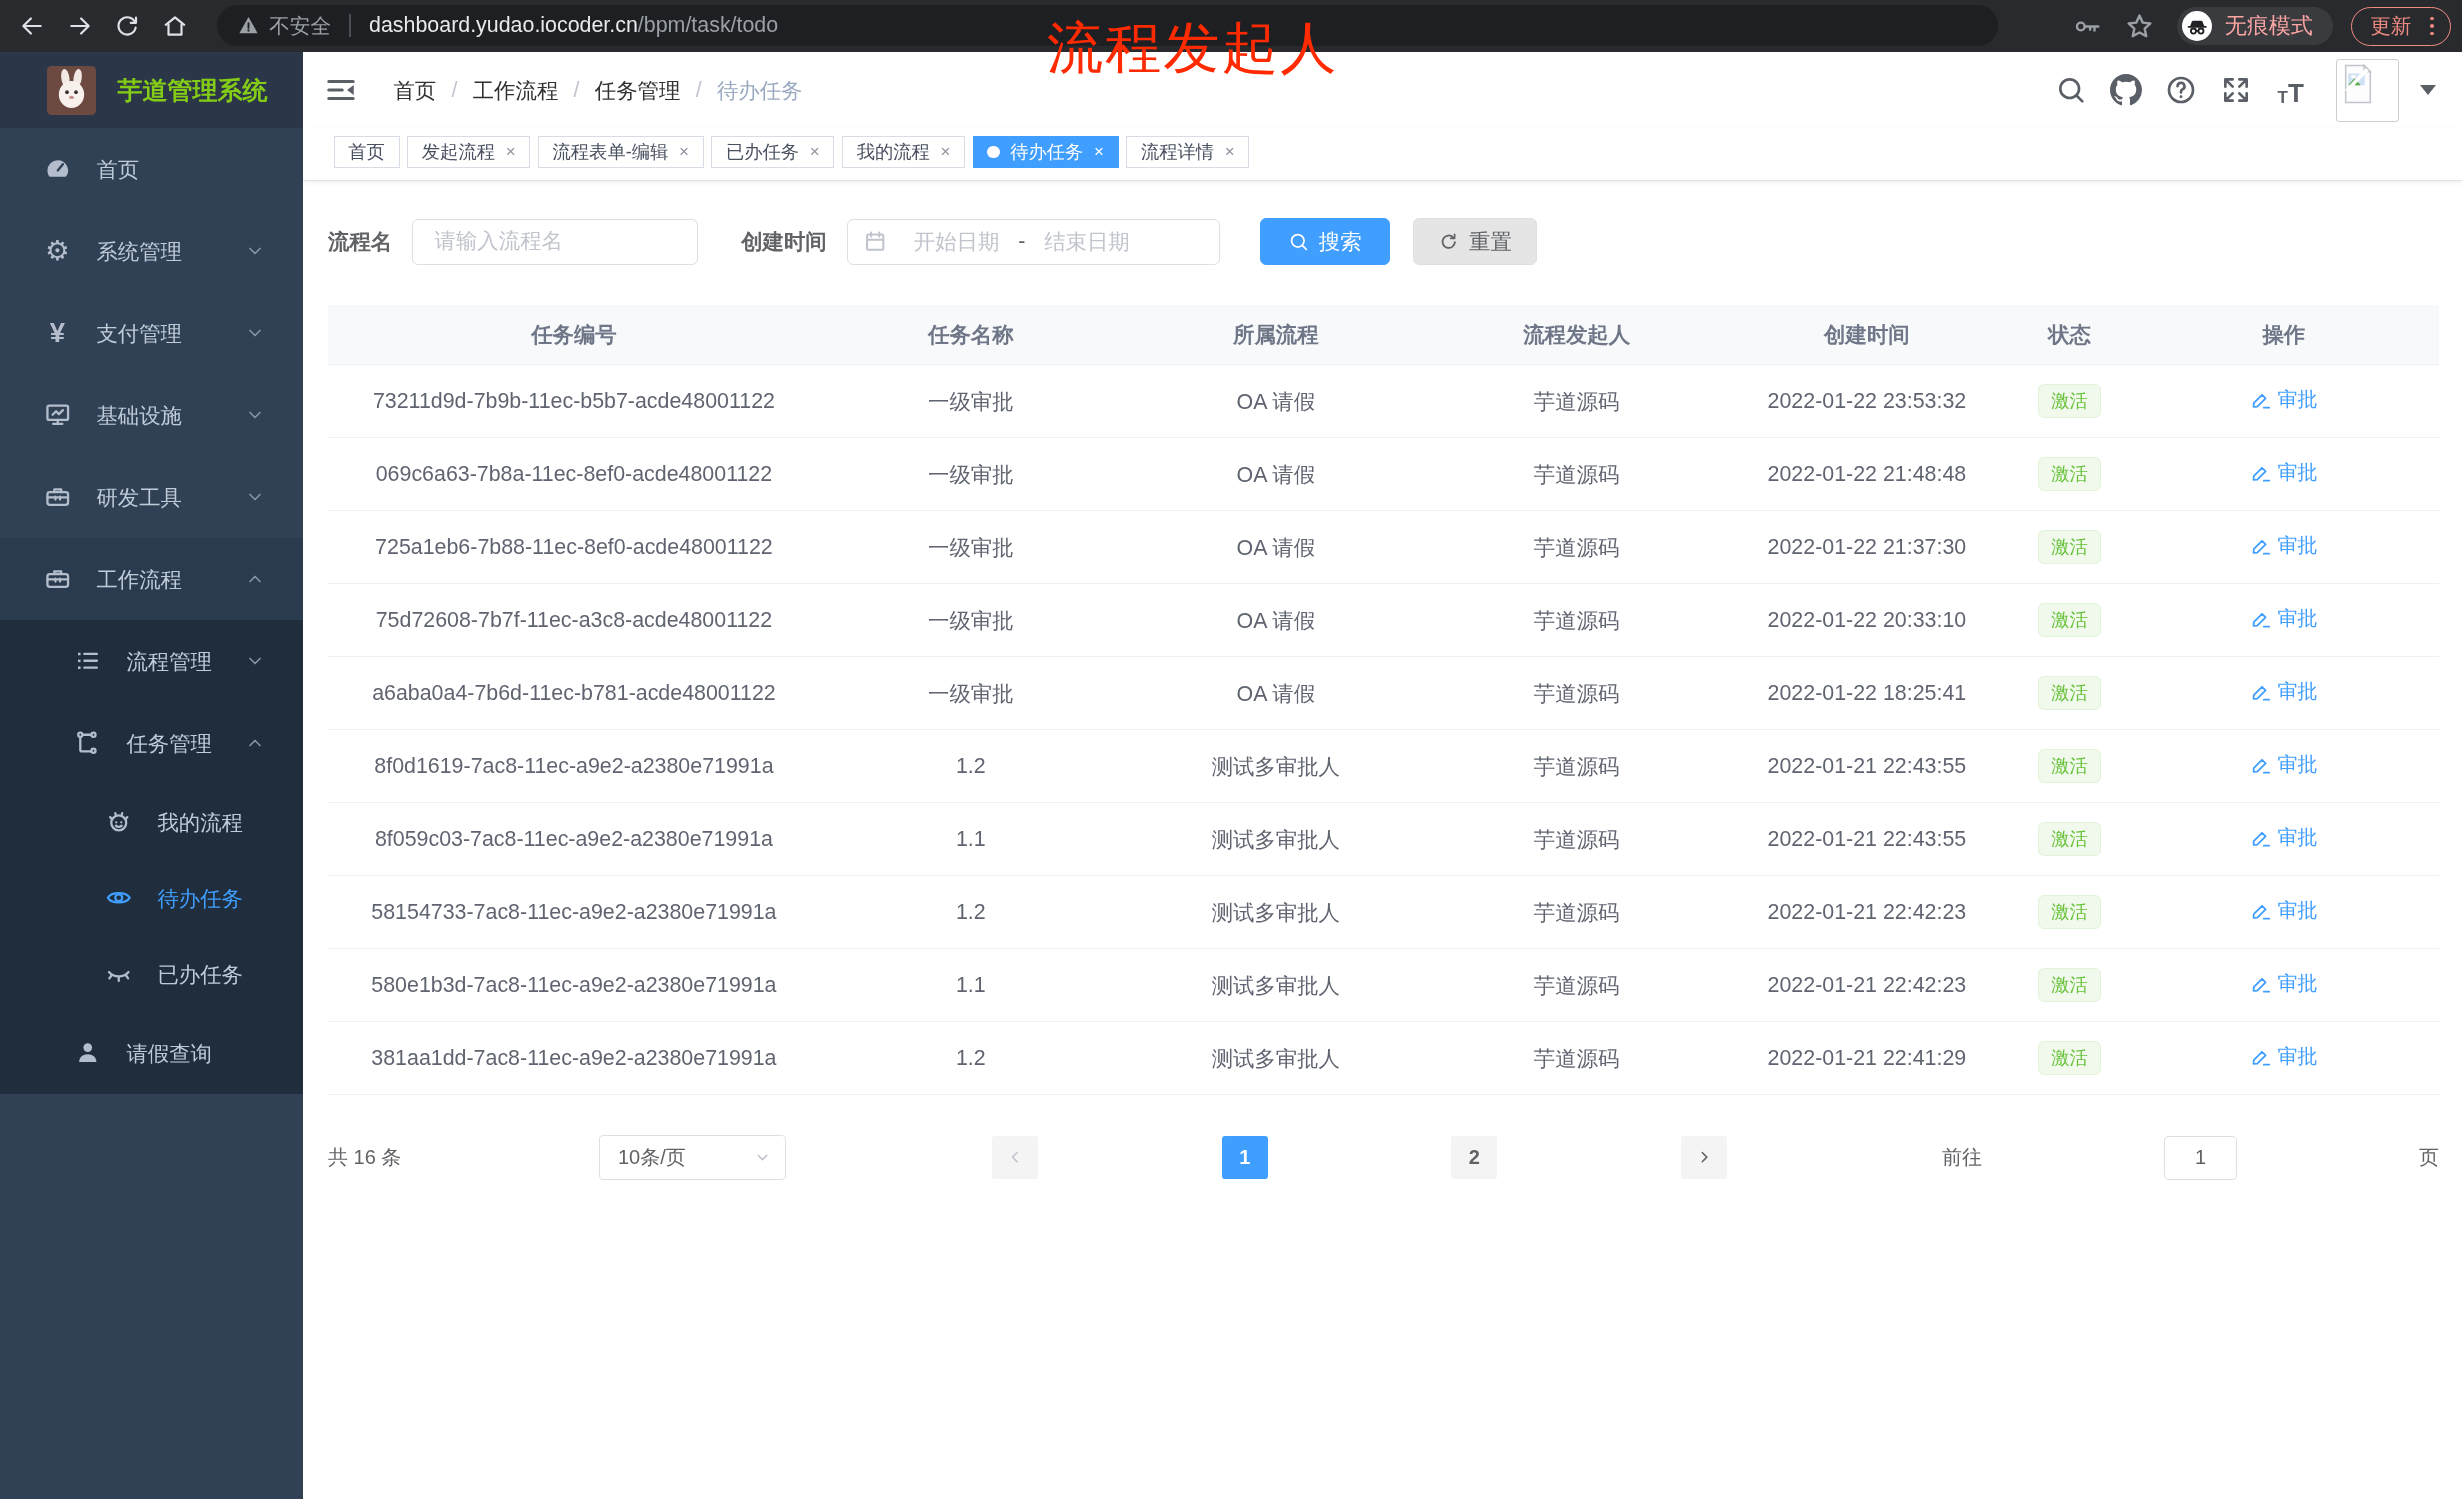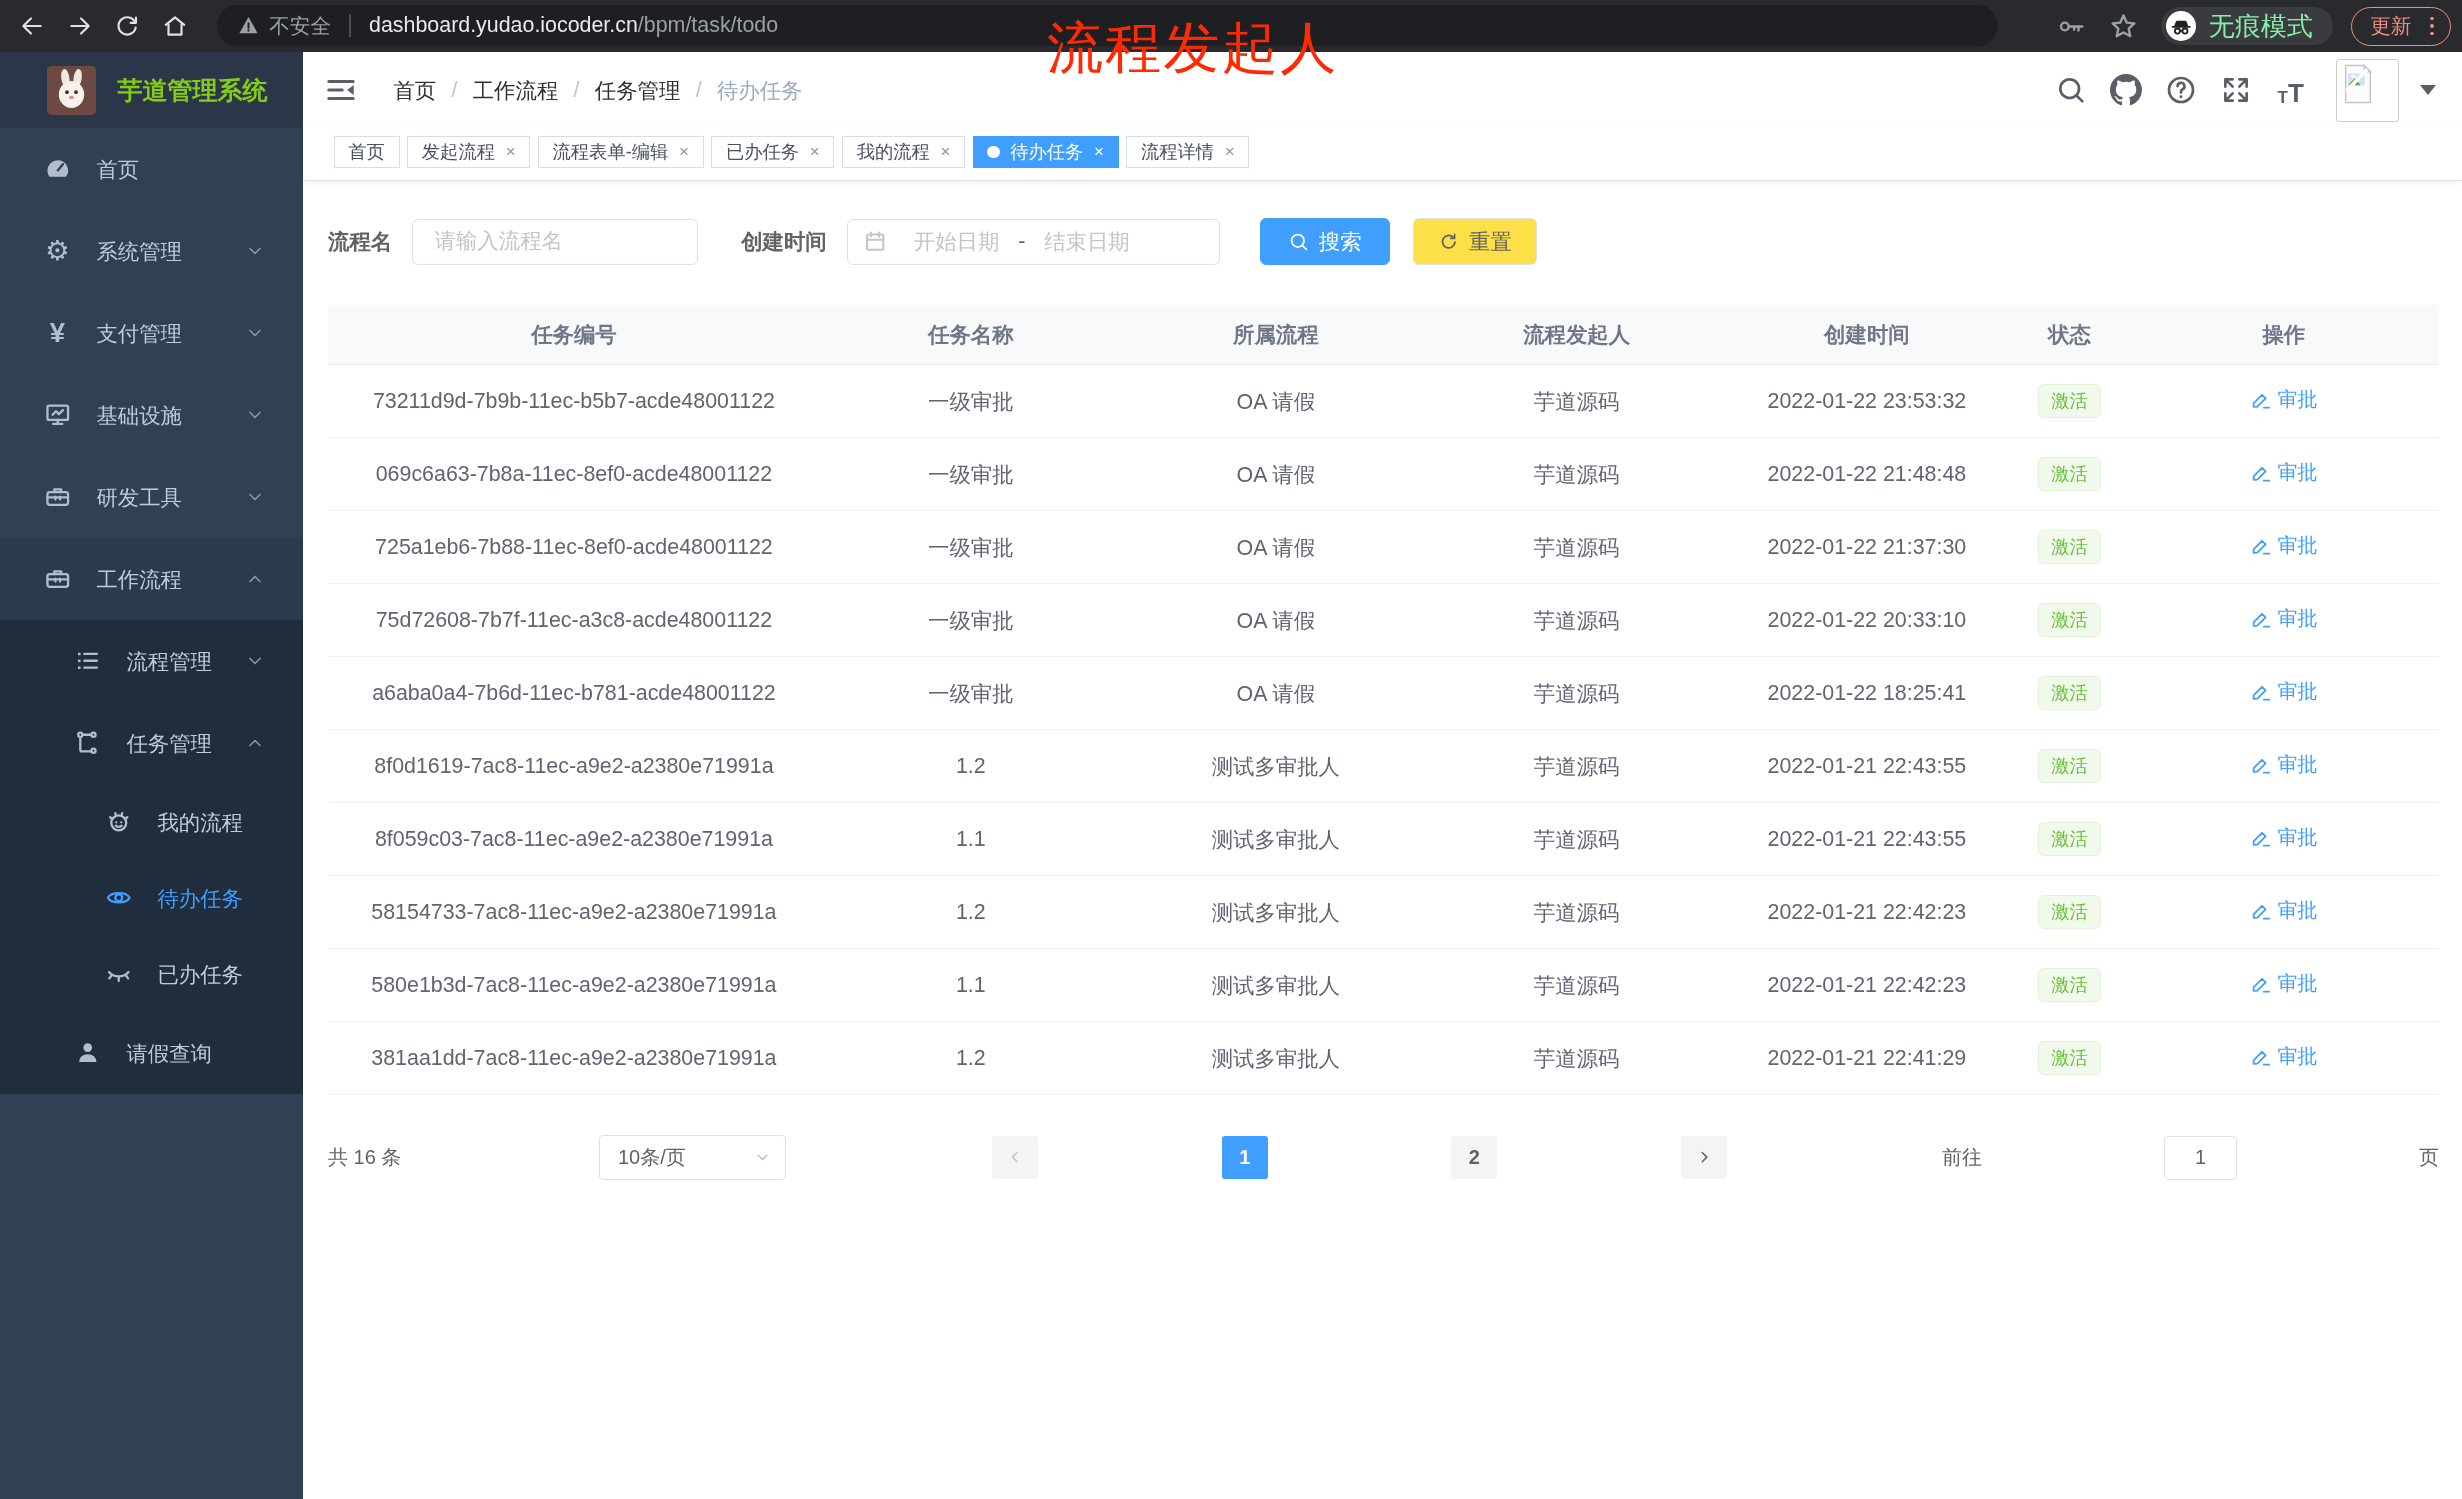--- a/index.html
+++ b/index.html
@@ -19,21 +19,21 @@
   .addr .warn{width:23px;height:23px;margin-left:20px;flex:none;}
   .addr .sec{color:#9aa0a6;font-size:20.6px;margin-left:9.2px;}
   .addr .addr-div{width:1.5px;height:23px;background:#4a4d51;margin:0 18.3px;}
   .addr .host{font-size:21.4px;color:#e8eaed;}
   .addr .path{font-size:21.4px;color:#9aa0a6;}
   .chrome-right{position:absolute;right:0;top:0;height:52px;display:flex;align-items:center;}
   .key-ic,.star-ic{width:29px;height:29px;color:#9aa0a6;margin-right:23px;}
   .incog{height:38px;border-radius:19px;background:#3a3b3f;display:flex;align-items:center;padding:0 20px 0 4.6px;margin-right:18.3px;}
   .incog-circle{width:30.5px;height:30.5px;border-radius:50%;background:#fff;display:flex;align-items:center;justify-content:center;margin-right:12.2px;}
   .incog-circle svg{width:24.4px;height:24.4px;}
-  .incog-label{color:#86efac;font-size:26px;}
+  .incog-label{color:#fca5a5;font-size:22px;}
   .update-pill{height:37px;border:1.5px solid #f28b82;border-radius:20px;display:flex;align-items:center;padding:0 12.2px 0 18.3px;margin-right:10.7px;color:#f28b82;}
   .update-label{font-size:20.6px;margin-right:13.7px;}
   .dots-v{display:flex;flex-direction:column;gap:3.8px;padding:0 4.6px;}
   .dots-v i{width:3.8px;height:3.8px;border-radius:50%;background:#f28b82;}
 
   
   .annotation{position:absolute;left:1047px;top:10.7px;z-index:99;font-size:56px;font-weight:500;color:#ff2a00;letter-spacing:2.3px;white-space:nowrap;}
 
   
   .app{position:absolute;left:0;top:52px;width:2462px;height:1448px;display:flex;background:#fff;}
@@ -86,21 +86,21 @@
   .f-input input{border:none;outline:none;width:100%;font-size:21.4px;color:#606266;padding:0 21.4px;background:transparent;font-family:inherit;}
   .f-input input::placeholder,.goto-input::placeholder{color:#c0c4cc;}
   .f-label.time{margin-left:43px;}
   .daterange{width:371px;height:44px;border:1.5px solid #dcdfe6;border-radius:6.1px;margin-left:20px;display:flex;align-items:center;color:#c0c4cc;font-size:21.4px;}
   .daterange .cal{width:24.4px;height:24.4px;margin:0 12.2px 0 15.3px;color:#c0c4cc;flex:none;}
   .daterange .dr-start,.daterange .dr-end{width:114px;text-align:center;white-space:nowrap;}
   .daterange .dr-sep{color:#606266;margin:0 4.6px;}
   .btn{height:47px;border-radius:6.1px;display:inline-flex;align-items:center;justify-content:center;font-size:21.4px;cursor:pointer;box-sizing:border-box;}
   .btn svg{width:21.4px;height:21.4px;margin-right:9.2px;}
   .btn-primary{background:#409eff;color:#fff;border:1.5px solid #409eff;padding:0 27.5px;margin-left:40px;}
-  .btn-plain{background:#fde047;color:#606266;border:1.5px solid #dcdfe6;padding:0 24.4px;margin-left:23px;}
+  .btn-plain{background:#e5e5e5;color:#606266;border:1.5px solid #dcdfe6;padding:0 24.4px;margin-left:23px;}
 
   
   table.grid{width:100%;border-collapse:collapse;table-layout:fixed;margin-top:40px;}
   .grid th{height:59px;background:#f8f9fb;color:#6e7687;font-size:21.4px;font-weight:600;text-align:center;border-bottom:1.5px solid #ebeef5;padding:0 7.6px;}
   .grid td{height:72px;border-bottom:1.5px solid #eef0f5;color:#5f6470;font-size:21.4px;text-align:center;padding:0 7.6px;overflow:hidden;white-space:nowrap;}
   .badge{display:inline-block;background:#f0f9eb;border:1.5px solid #e1f3d8;color:#67c23a;border-radius:6.1px;padding:6.9px 12.2px;font-size:18.3px;line-height:1;}
   .act-link{display:inline-flex;align-items:center;color:#409eff;font-size:20px;cursor:pointer;}
   .act-link svg{width:21.4px;height:21.4px;margin-right:6.1px;}
 
   

